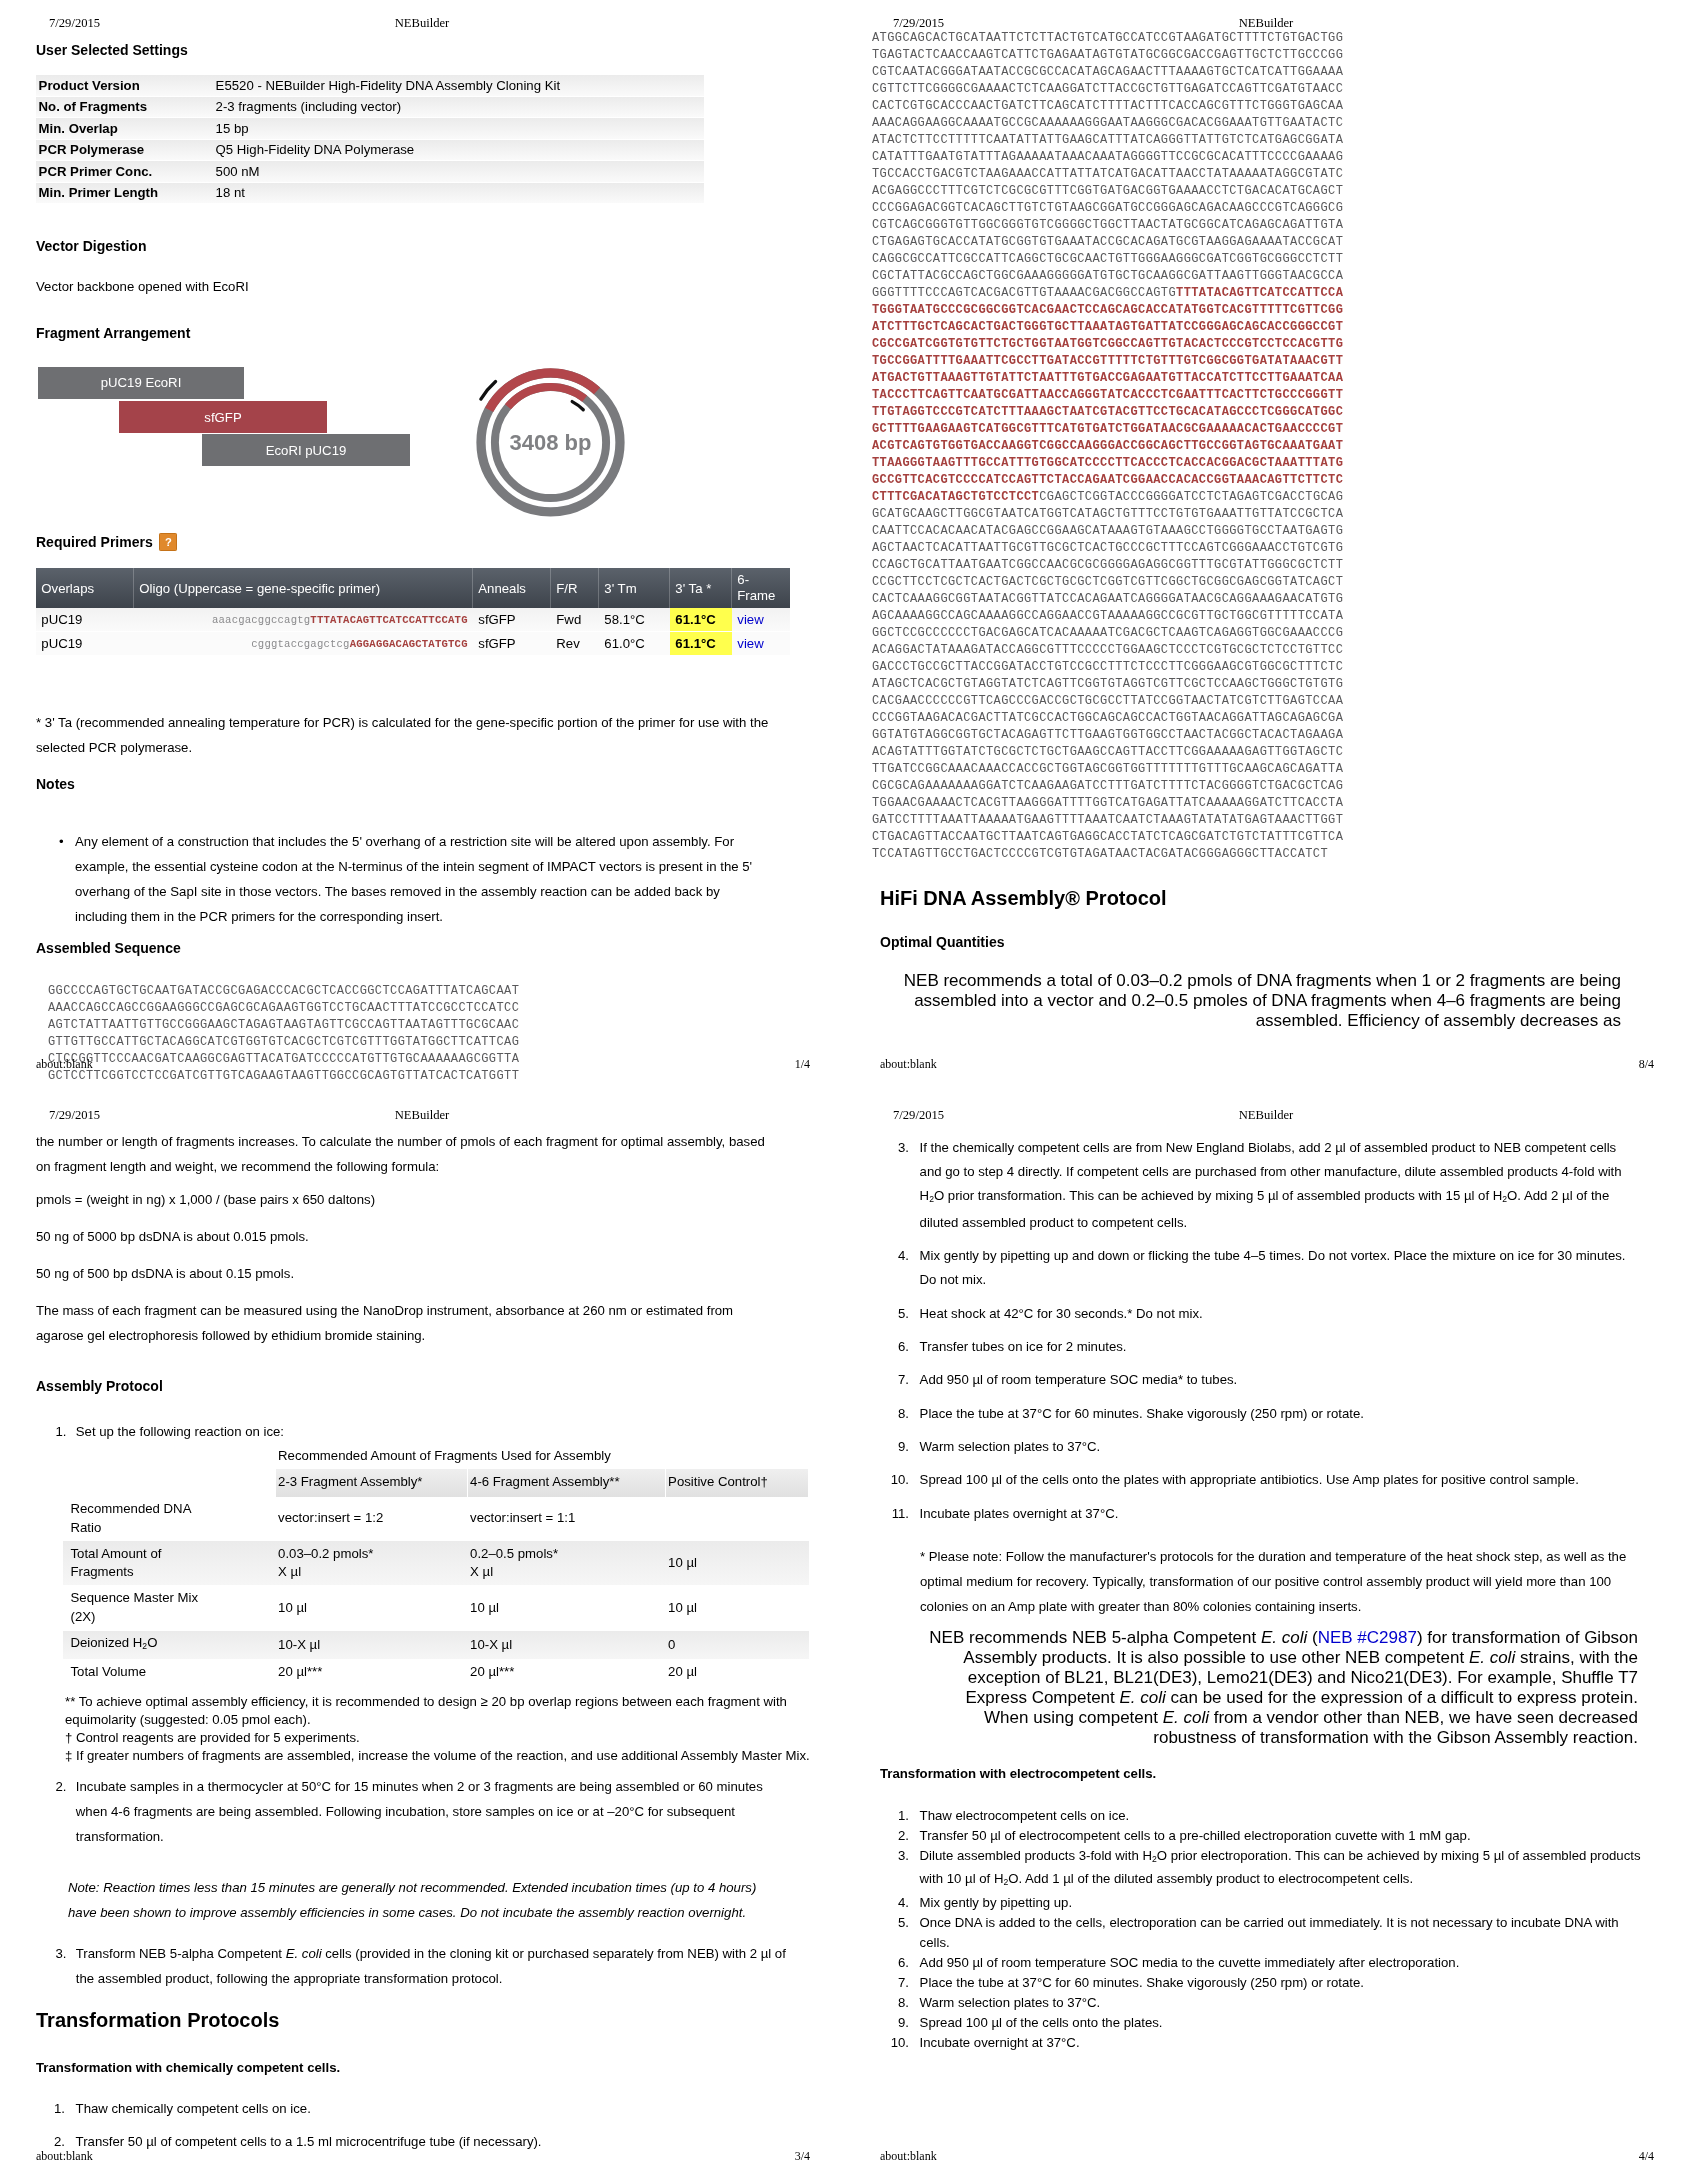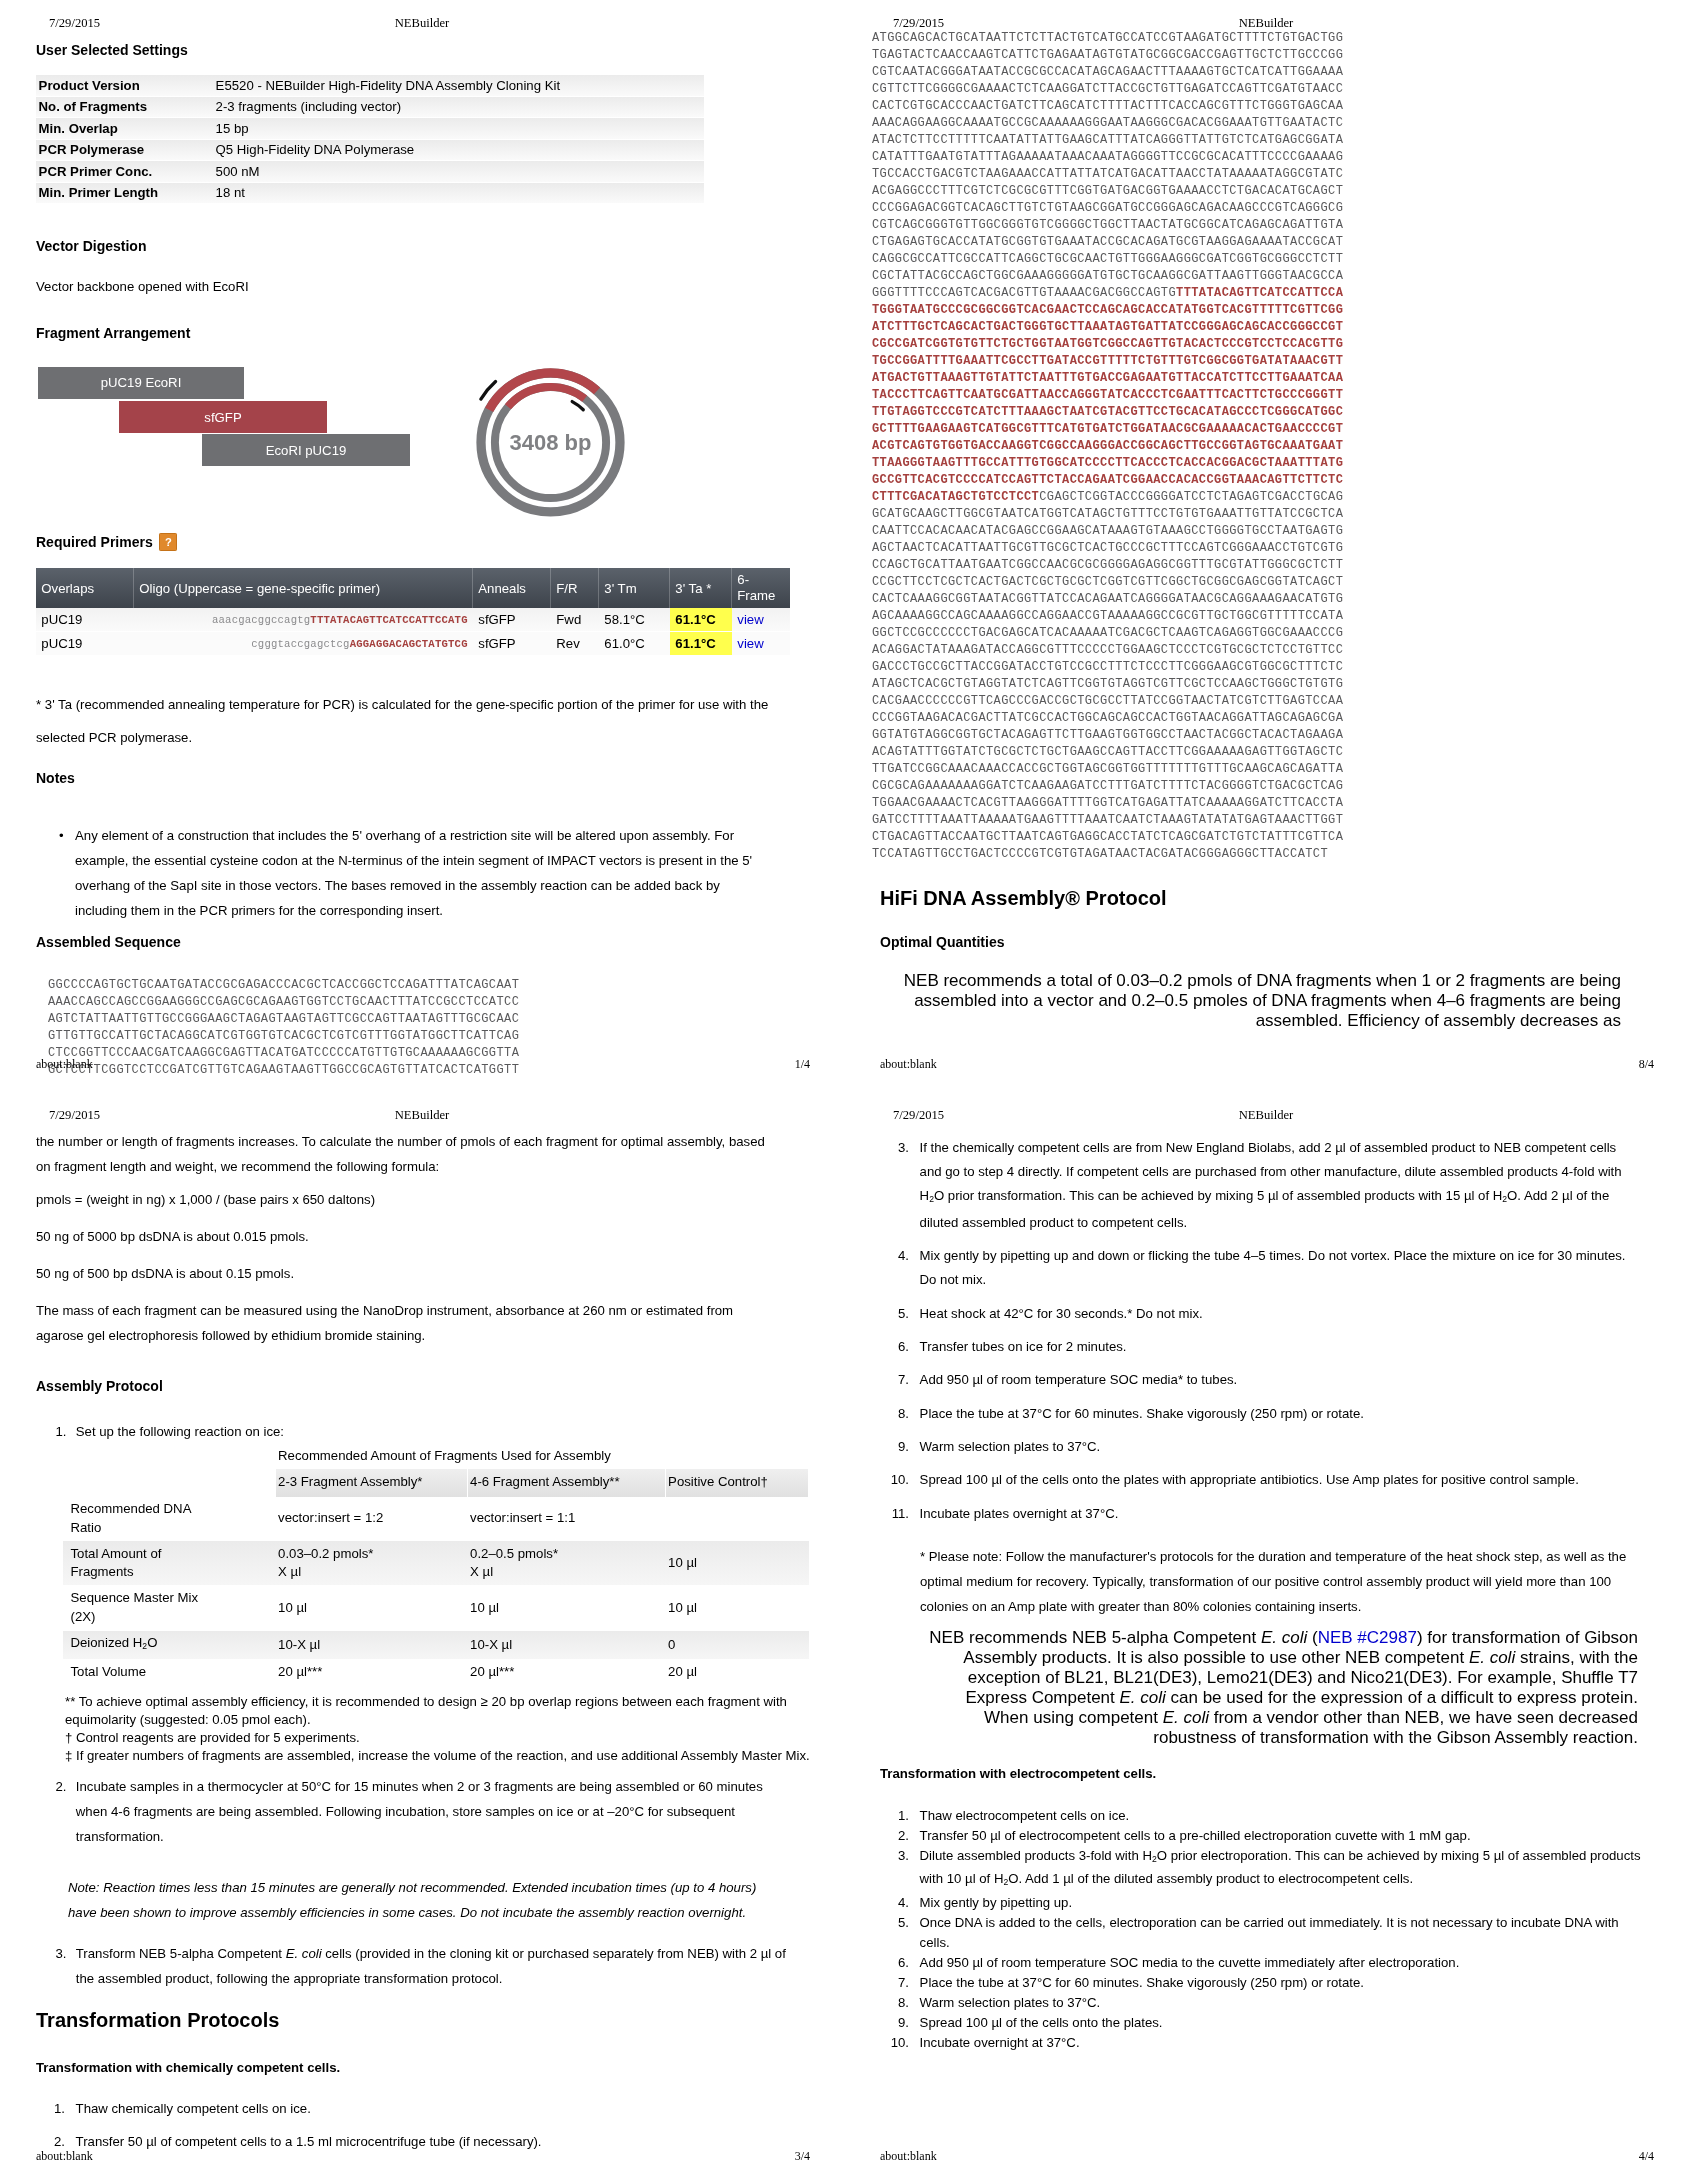--- a/index.html
+++ b/index.html
@@ -53,21 +53,21 @@
   .phdr > div:last-child{border-right:none;white-space:pre-line;line-height:16px;}
   .prow.pdata > div{padding:4px 5.3px;display:flex;align-items:center;border-bottom:1.3px solid #fff;}
   .prow.pdata.alt1{background:linear-gradient(#f2f2f2,#fbfbfb);}
   .prow.pdata.alt2{background:#fbfbfb;}
   .oligo-cell{justify-content:flex-end;font-family:"Liberation Mono",monospace;font-size:10.6px;letter-spacing:0.2px;}
   .olow{color:#8b8b8d;}
   .oup{color:#a5403e;font-weight:bold;}
   .ta-cell{background:#ffff4d;font-weight:bold;}
   .link{color:#0000cc;cursor:pointer;}
 
-  .foot-note{margin-top:32px;width:761px;font-size:13.2px;line-height:33px;}
+  .foot-note{margin-top:54px;width:761px;font-size:13.2px;line-height:25px;}
 
   .bullet-wrap{display:flex;margin-top:36px;margin-left:23px;width:711px;}
   .bullet-dot{width:16px;flex:none;font-size:13.2px;line-height:25px;}
   .bullet-text{font-size:13.2px;line-height:25px;}
 
   .seq{font-family:"Liberation Mono",monospace;font-size:12px;letter-spacing:0.4px;
     color:#59595b;line-height:17px;white-space:nowrap;}
   .seq .red{color:#a5403e;font-weight:bold;}
   #page1 .seq{margin-top:26px;margin-left:12px;}
   #page2 .seq{margin-top:0;margin-left:-8px;}

